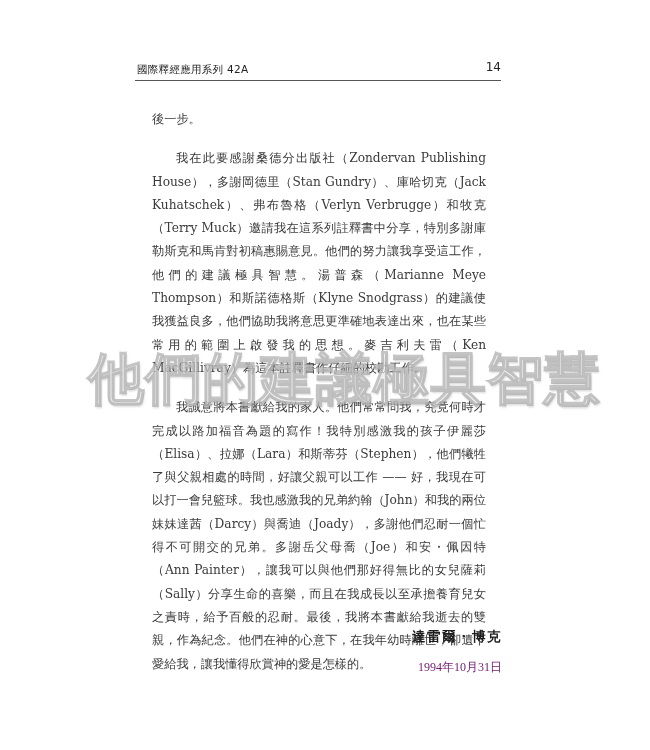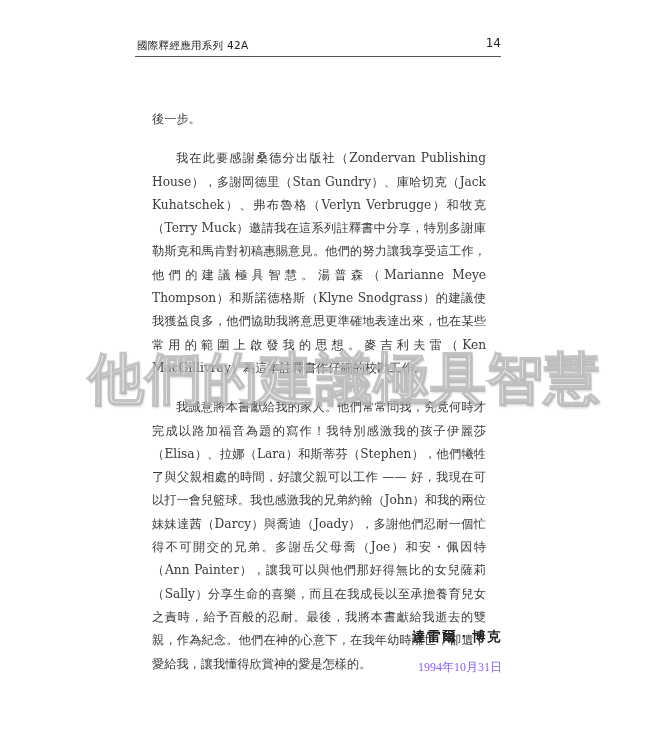--- a/index.html
+++ b/index.html
@@ -11,21 +11,21 @@
       width: 650px;
       height: 750px;
       position: relative;
       overflow: hidden;
       font-family: "DejaVu Serif", "Liberation Serif", serif;
       color: #333333;
     }
     .page-header {
       position: absolute;
       left: 135px;
-      top: 36px;
+      top: 60px;
       width: 366px;
       height: 20px;
       border-bottom: 1px solid #555555;
       font-family: "DejaVu Sans", "Liberation Sans", sans-serif;
       color: #222222;
     }
     .series-title {
       position: absolute;
       left: 2px;
       top: 3px;
@@ -71,21 +71,21 @@
     .sig-en {
       font-family: "Liberation Sans", sans-serif;
       font-size: 14.5px;
       color: #1e1e1e;
       margin-bottom: 3px;
       margin-right: 2px;
     }
     .sig-date {
       font-family: "Liberation Serif", serif;
       font-size: 12px;
-      color: #8b5cf6;
+      color: #701a75;
     }
     .watermark {
       position: absolute;
       left: 88px;
       top: 342px;
       width: 560px;
       font-family: "DejaVu Sans", "Liberation Sans", sans-serif;
       font-weight: bold;
       font-size: 56px;
       letter-spacing: 1px;

